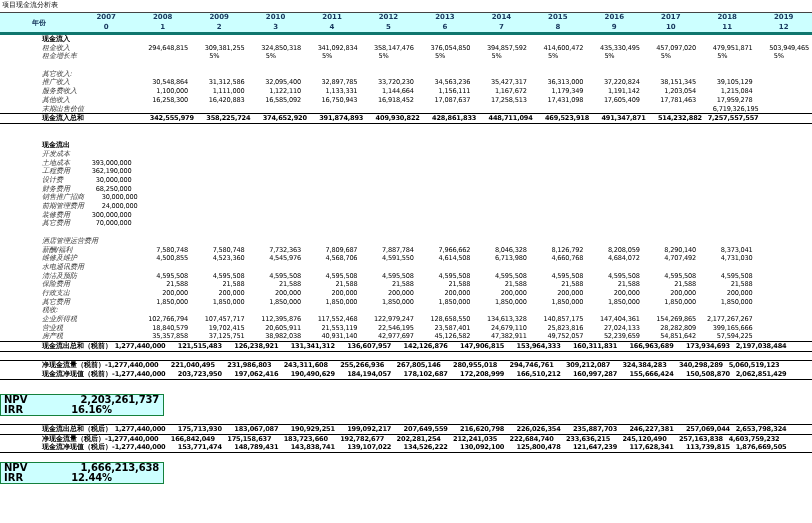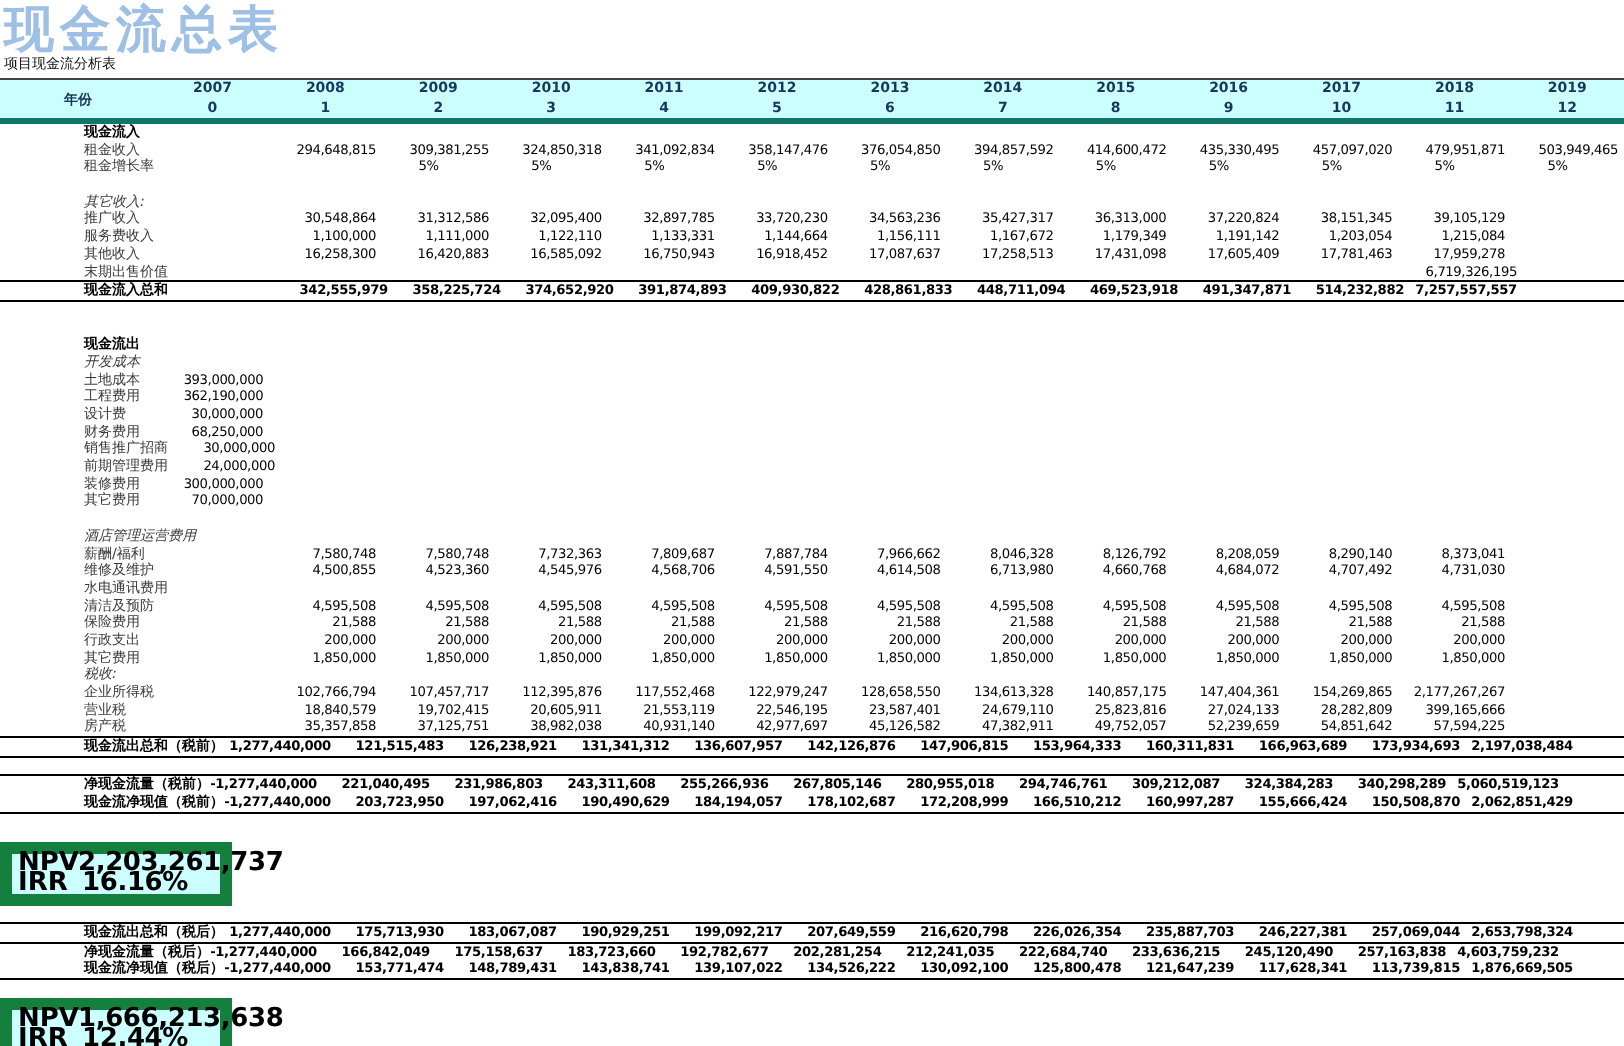--- a/index.html
+++ b/index.html
@@ -9,42 +9,41 @@
   .subtitle{font-size:7px;line-height:9px;color:#111;padding-left:2px;margin-top:1px;}
   .band{display:flex;border-top:1px solid #444;border-bottom:3px solid #0f766e;margin-top:2px;}
   .band .labelcol{width:78px;display:flex;align-items:center;justify-content:center;font-size:7px;font-weight:bold;}
   .band .cols{display:flex;flex:1;}
   .hcol{flex:0 0 56.46px;text-align:center;font-size:7px;font-weight:bold;}
   .hcol div{height:9.5px;line-height:9.5px;}
   .row{display:flex;height:8.7px;line-height:8.7px;font-size:7px;padding-left:40px;}
   .row .label{width:78px;padding-left:2px;box-sizing:border-box;white-space:nowrap;color:#3a3a3a;overflow:visible;}
   .row .cell{flex:0 0 56.46px;text-align:right;padding-right:3px;box-sizing:border-box;white-space:nowrap;font-size:6.6px;letter-spacing:-0.2px;color:#000;}
   .row .cell.pct{text-align:center;padding-right:10px;}
-  .row.detail .label{}
+  .row.detail .label{font-style:italic;}
   .row.subheader .label{font-style:italic;}
   .row.section .label{font-weight:bold;color:#000;}
   .row.total,.row.net,.row.netpv{font-weight:bold;}
   .row.total .label,.row.net .label,.row.netpv .label{color:#000;}
   .row.total .cell,.row.net .cell,.row.netpv .cell{font-weight:bold;}
   .bt{border-top:1px solid #000;}
   .bb{border-bottom:1px solid #000;}
-  .npv-box{width:116px;box-sizing:border-box;border:6px solid #15803d;font-size:13px;}
+  .npv-box{width:164px;box-sizing:border-box;border:1px solid #15803d;font-size:10px;}
   .npv-row{display:flex;height:10px;line-height:10px;}
   .npv-row .k{width:30px;padding-left:3px;font-weight:bold;}
   .npv-row .v{flex:1;text-align:right;padding-right:4px;font-weight:bold;letter-spacing:-0.2px;}
   .npv-row .v.center{text-align:center;padding-right:14px;}
   #box1{margin-top:14px;}
   #table2{margin-top:8px;}
   #box2{margin-top:9px;}
 </style>
 </head>
 <body>
 
 <div class="sheet">
-  <div class="title" id="title" style="color: rgb(158, 192, 230);">现金流总表</div>
   <div class="subtitle">项目现金流分析表</div>
 
   <div class="band" id="band" style="background: rgb(204, 255, 255); color: rgb(23, 55, 93);">
     <div class="labelcol" id="yearlabel">年份</div>
     <div class="cols" id="hdr-cols">
         <div class="hcol">
           <div>2007</div>
           <div>0</div>
         </div>
         <div class="hcol">

